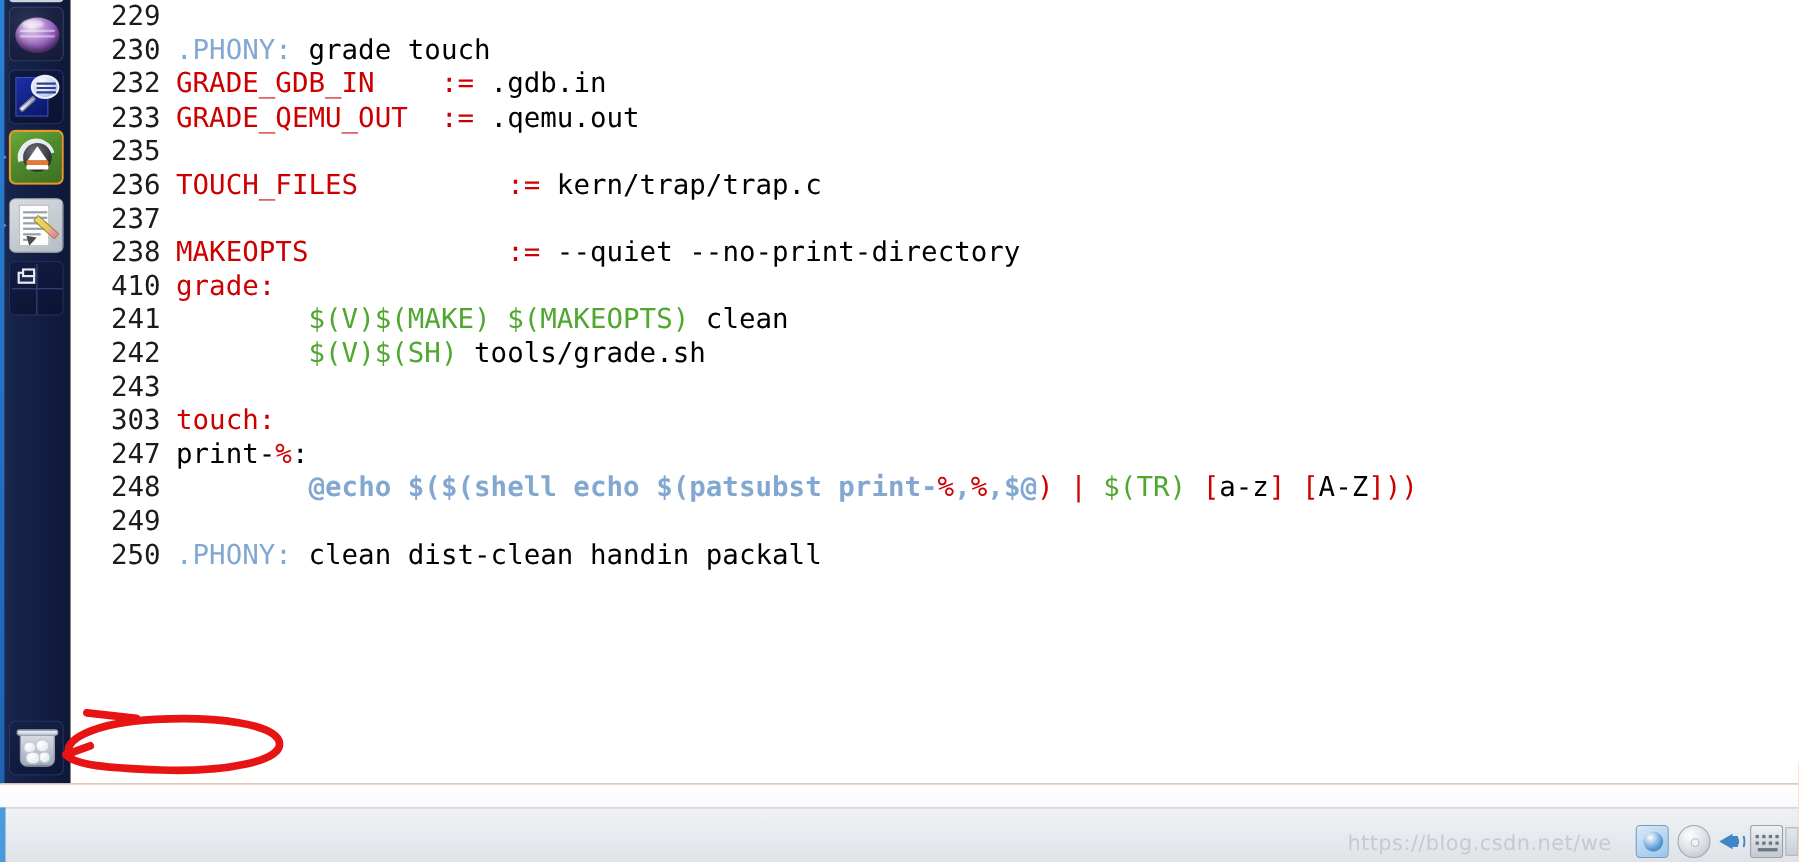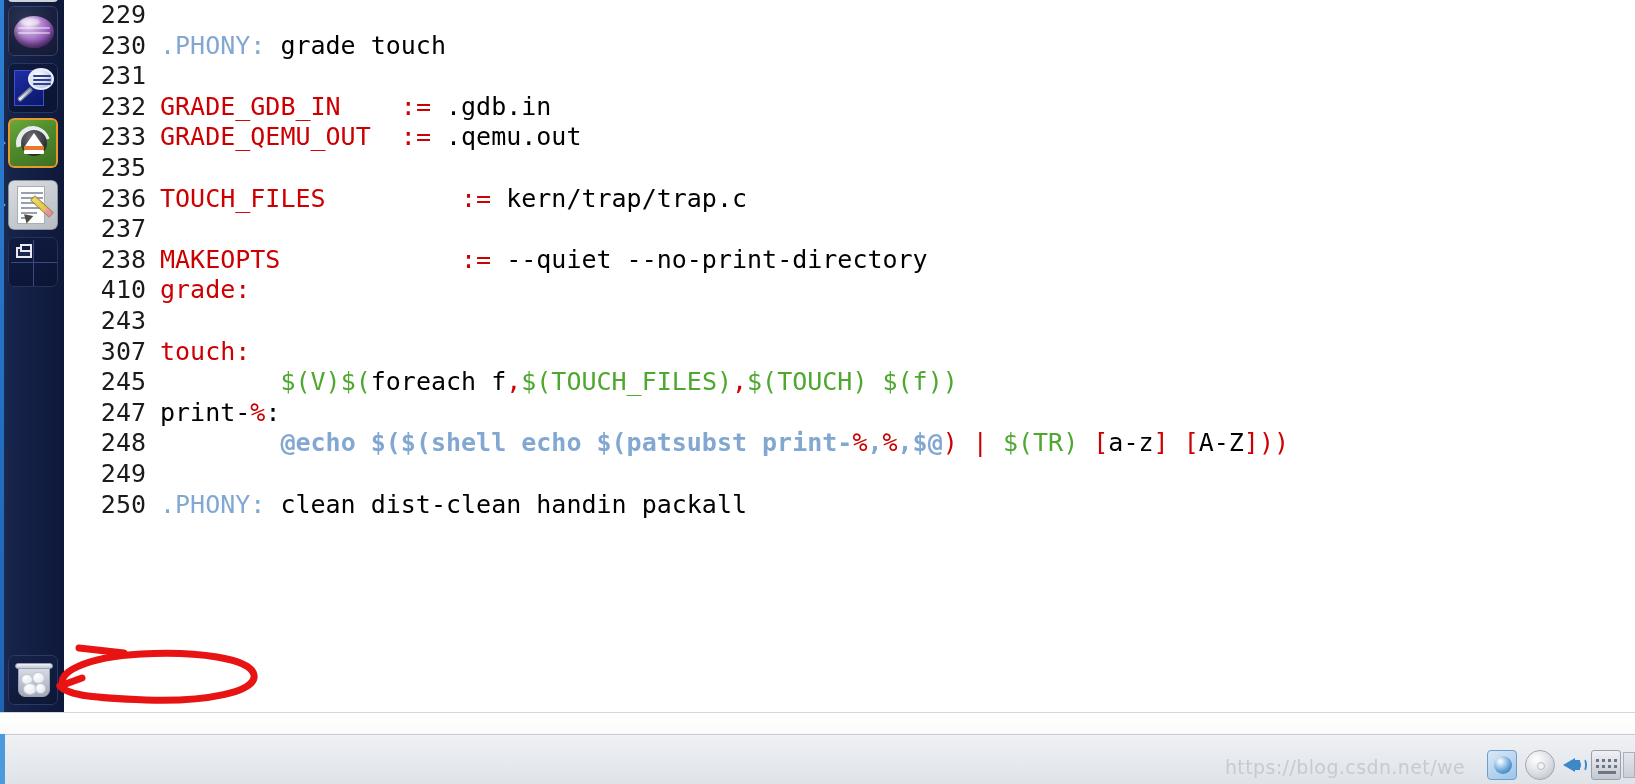--- a/index.html
+++ b/index.html
@@ -253,31 +253,31 @@
         <div class="wad" style="left:14px;top:27px;width:14px;height:12px"></div>
         <div class="wad" style="left:26px;top:27px;width:11px;height:11px"></div>
       </div>
     </div>
   </div>
 
   <div id="editor">
     <div id="code-lines">
         <div class="code-line"><span class="gutter">229</span><span class="code"></span></div>
         <div class="code-line"><span class="gutter">230</span><span class="code"><span class="t-phony">.PHONY:</span><span class="t-black"> grade touch</span></span></div>
-        <div class="code-line"><span class="gutter">231</span><span class="code"></span></div>
         <div class="code-line"><span class="gutter">232</span><span class="code"><span class="t-var">GRADE_GDB_IN</span><span class="t-black">    </span><span class="t-op">:=</span><span class="t-black"> .gdb.in</span></span></div>
         <div class="code-line"><span class="gutter">233</span><span class="code"><span class="t-var">GRADE_QEMU_OUT</span><span class="t-black">  </span><span class="t-op">:=</span><span class="t-black"> .qemu.out</span></span></div>
         <div class="code-line"><span class="gutter">235</span><span class="code"></span></div>
         <div class="code-line"><span class="gutter">236</span><span class="code"><span class="t-var">TOUCH_FILES</span><span class="t-black">         </span><span class="t-op">:=</span><span class="t-black"> kern/trap/trap.c</span></span></div>
         <div class="code-line"><span class="gutter">237</span><span class="code"></span></div>
         <div class="code-line"><span class="gutter">238</span><span class="code"><span class="t-var">MAKEOPTS</span><span class="t-black">            </span><span class="t-op">:=</span><span class="t-black"> --quiet --no-print-directory</span></span></div>
         <div class="code-line"><span class="gutter">410</span><span class="code"><span class="t-var">grade:</span></span></div>
+        <div class="code-line"><span class="gutter">241</span><span class="code"><span class="t-black">        </span><span class="t-green">$(V)$(MAKE) $(MAKEOPTS)</span><span class="t-black"> clean</span></span></div>
+        <div class="code-line"><span class="gutter">242</span><span class="code"><span class="t-black">        </span><span class="t-green">$(V)$(SH)</span><span class="t-black"> tools/grade.sh</span></span></div>
         <div class="code-line"><span class="gutter">243</span><span class="code"></span></div>
-        <div class="code-line"><span class="gutter">307</span><span class="code"><span class="t-var">touch:</span></span></div>
-        <div class="code-line"><span class="gutter">245</span><span class="code"><span class="t-black">        </span><span class="t-green">$(V)$(</span><span class="t-black">foreach f</span><span class="t-red">,</span><span class="t-green">$(TOUCH_FILES)</span><span class="t-red">,</span><span class="t-green">$(TOUCH) $(f))</span></span></div>
+        <div class="code-line"><span class="gutter">303</span><span class="code"><span class="t-var">touch:</span></span></div>
         <div class="code-line"><span class="gutter">247</span><span class="code"><span class="t-black">print-</span><span class="t-red">%</span><span class="t-black">:</span></span></div>
         <div class="code-line"><span class="gutter">248</span><span class="code"><span class="t-black">        </span><span class="t-blue">@echo $($(shell echo $(patsubst print-</span><span class="t-red">%</span><span class="t-blue">,</span><span class="t-red">%</span><span class="t-blue">,$@</span><span class="t-red">)</span><span class="t-black"> </span><span class="t-red">|</span><span class="t-black"> </span><span class="t-green">$(TR)</span><span class="t-black"> </span><span class="t-red">[</span><span class="t-black">a-z</span><span class="t-red">]</span><span class="t-black"> </span><span class="t-red">[</span><span class="t-black">A-Z</span><span class="t-red">]</span><span class="t-red">))</span></span></div>
         <div class="code-line"><span class="gutter">249</span><span class="code"></span></div>
         <div class="code-line"><span class="gutter">250</span><span class="code"><span class="t-phony">.PHONY:</span><span class="t-black"> clean dist-clean handin packall</span></span></div>
       </div>
     <div id="shell-line">
       
     </div>
   </div>
 

